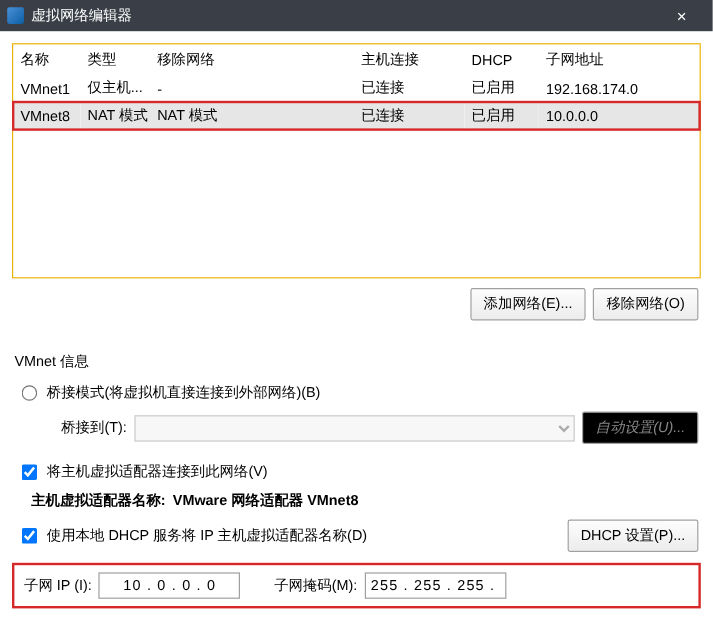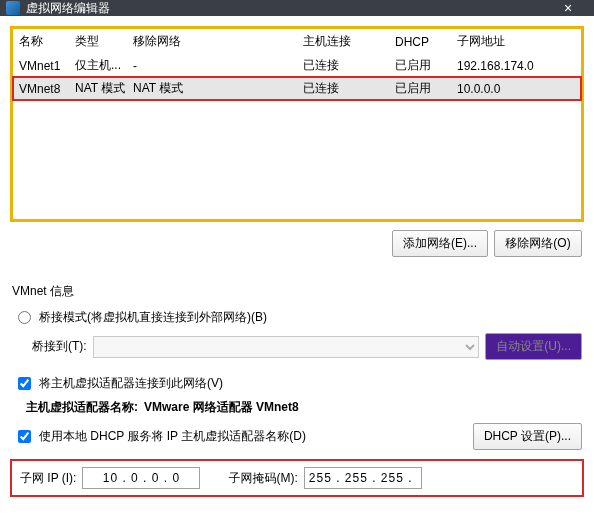--- a/index.html
+++ b/index.html
@@ -1,33 +1,33 @@
 <!DOCTYPE html>
 <html><head>
 <meta charset="utf-8">
 <style>
   * { box-sizing: border-box; margin: 0; padding: 0; }
   body { font-family: "Microsoft YaHei", "Segoe UI", Tahoma, sans-serif; font-size: 12px; background: #fff; width: 594px; height: 528px; overflow: hidden; }
-  .titlebar { background: #3a3f47; color: #fff; height: 16px; display: flex; align-items: center; padding: 0 6px; }
+  .titlebar { background: #3a3f47; color: #fff; height: 26px; display: flex; align-items: center; padding: 0 6px; }
   .titlebar .icon { width: 14px; height: 14px; background: linear-gradient(135deg,#4a90d9,#0b5ea3); border-radius: 2px; margin-right: 6px; display:inline-block;}
   .titlebar .title { flex: 1; font-size: 12px; }
   .titlebar .close { width: 40px; text-align: center; font-size: 14px; cursor: pointer; }
   .content { padding: 0; }
-  .table-wrap { border: 3px solid #eab308; margin: 10px 10px 0 10px; height: 196px; background:#fff; position:relative;}
+  .table-wrap { border: 1px solid #eab308; margin: 10px 10px 0 10px; height: 196px; background:#fff; position:relative;}
   table { width: 100%; border-collapse: collapse; table-layout: fixed; }
   thead th { text-align: left; font-weight: normal; padding: 4px 6px; font-size:12px; }
   tbody td { padding: 3px 6px; font-size:12px; white-space:nowrap; overflow:hidden;}
   tr.selected { background: #e6e6e6; outline: 2px solid #d62828; outline-offset: -1px; }
   .btn-row { display:flex; justify-content:flex-end; gap:6px; padding: 8px 12px 6px; }
   button.win { font-family: inherit; font-size:12px; padding: 4px 10px; min-width: 88px; background: linear-gradient(#fdfdfd,#ececec); border:1px solid #a0a0a0; border-radius:2px; cursor:pointer;}
-  button.win:disabled { color:#888; background:#4c1d95; cursor:default;}
+  button.win:disabled { color:#888; background:#000000; cursor:default;font-style:italic;}
   .group { margin: 0 12px 8px; }
   .group-title { margin: 20px 0 6px; }
   .radio-row, .check-row { display:flex; align-items:center; padding:3px 0 3px 6px; gap:4px;}
-  .indent { margin-left: 20px; display:flex; align-items:center; gap:6px; padding:4px 0;}
+  .indent { margin-left: 39px; display:flex; align-items:center; gap:6px; padding:4px 0;}
   select.combo { flex:1; height:22px; font-family:inherit; font-size:12px; background:#f4f4f4; border:1px solid #b5b5b5;}
   select.combo:disabled { color:#888; }
   .row-rhs { margin-left:auto; }
   .subnet-row { display:flex; align-items:center; gap:6px; margin: 4px 12px 0; padding:6px 8px; outline:2px solid #d62828;}
   input.ipseg { width: 118px; height:22px; font-family:inherit; font-size:12px; border:1px solid #a0a0a0; padding: 0 4px; text-align:center; letter-spacing:1px;}
   input[type=radio], input[type=checkbox]{ margin-right:4px; vertical-align:middle;}
   .col1{width:56px}.col2{width:58px}.col3{width:170px}.col4{width:92px}.col5{width:62px}.col6{width:auto}
 </style>
 </head>
 <body>

